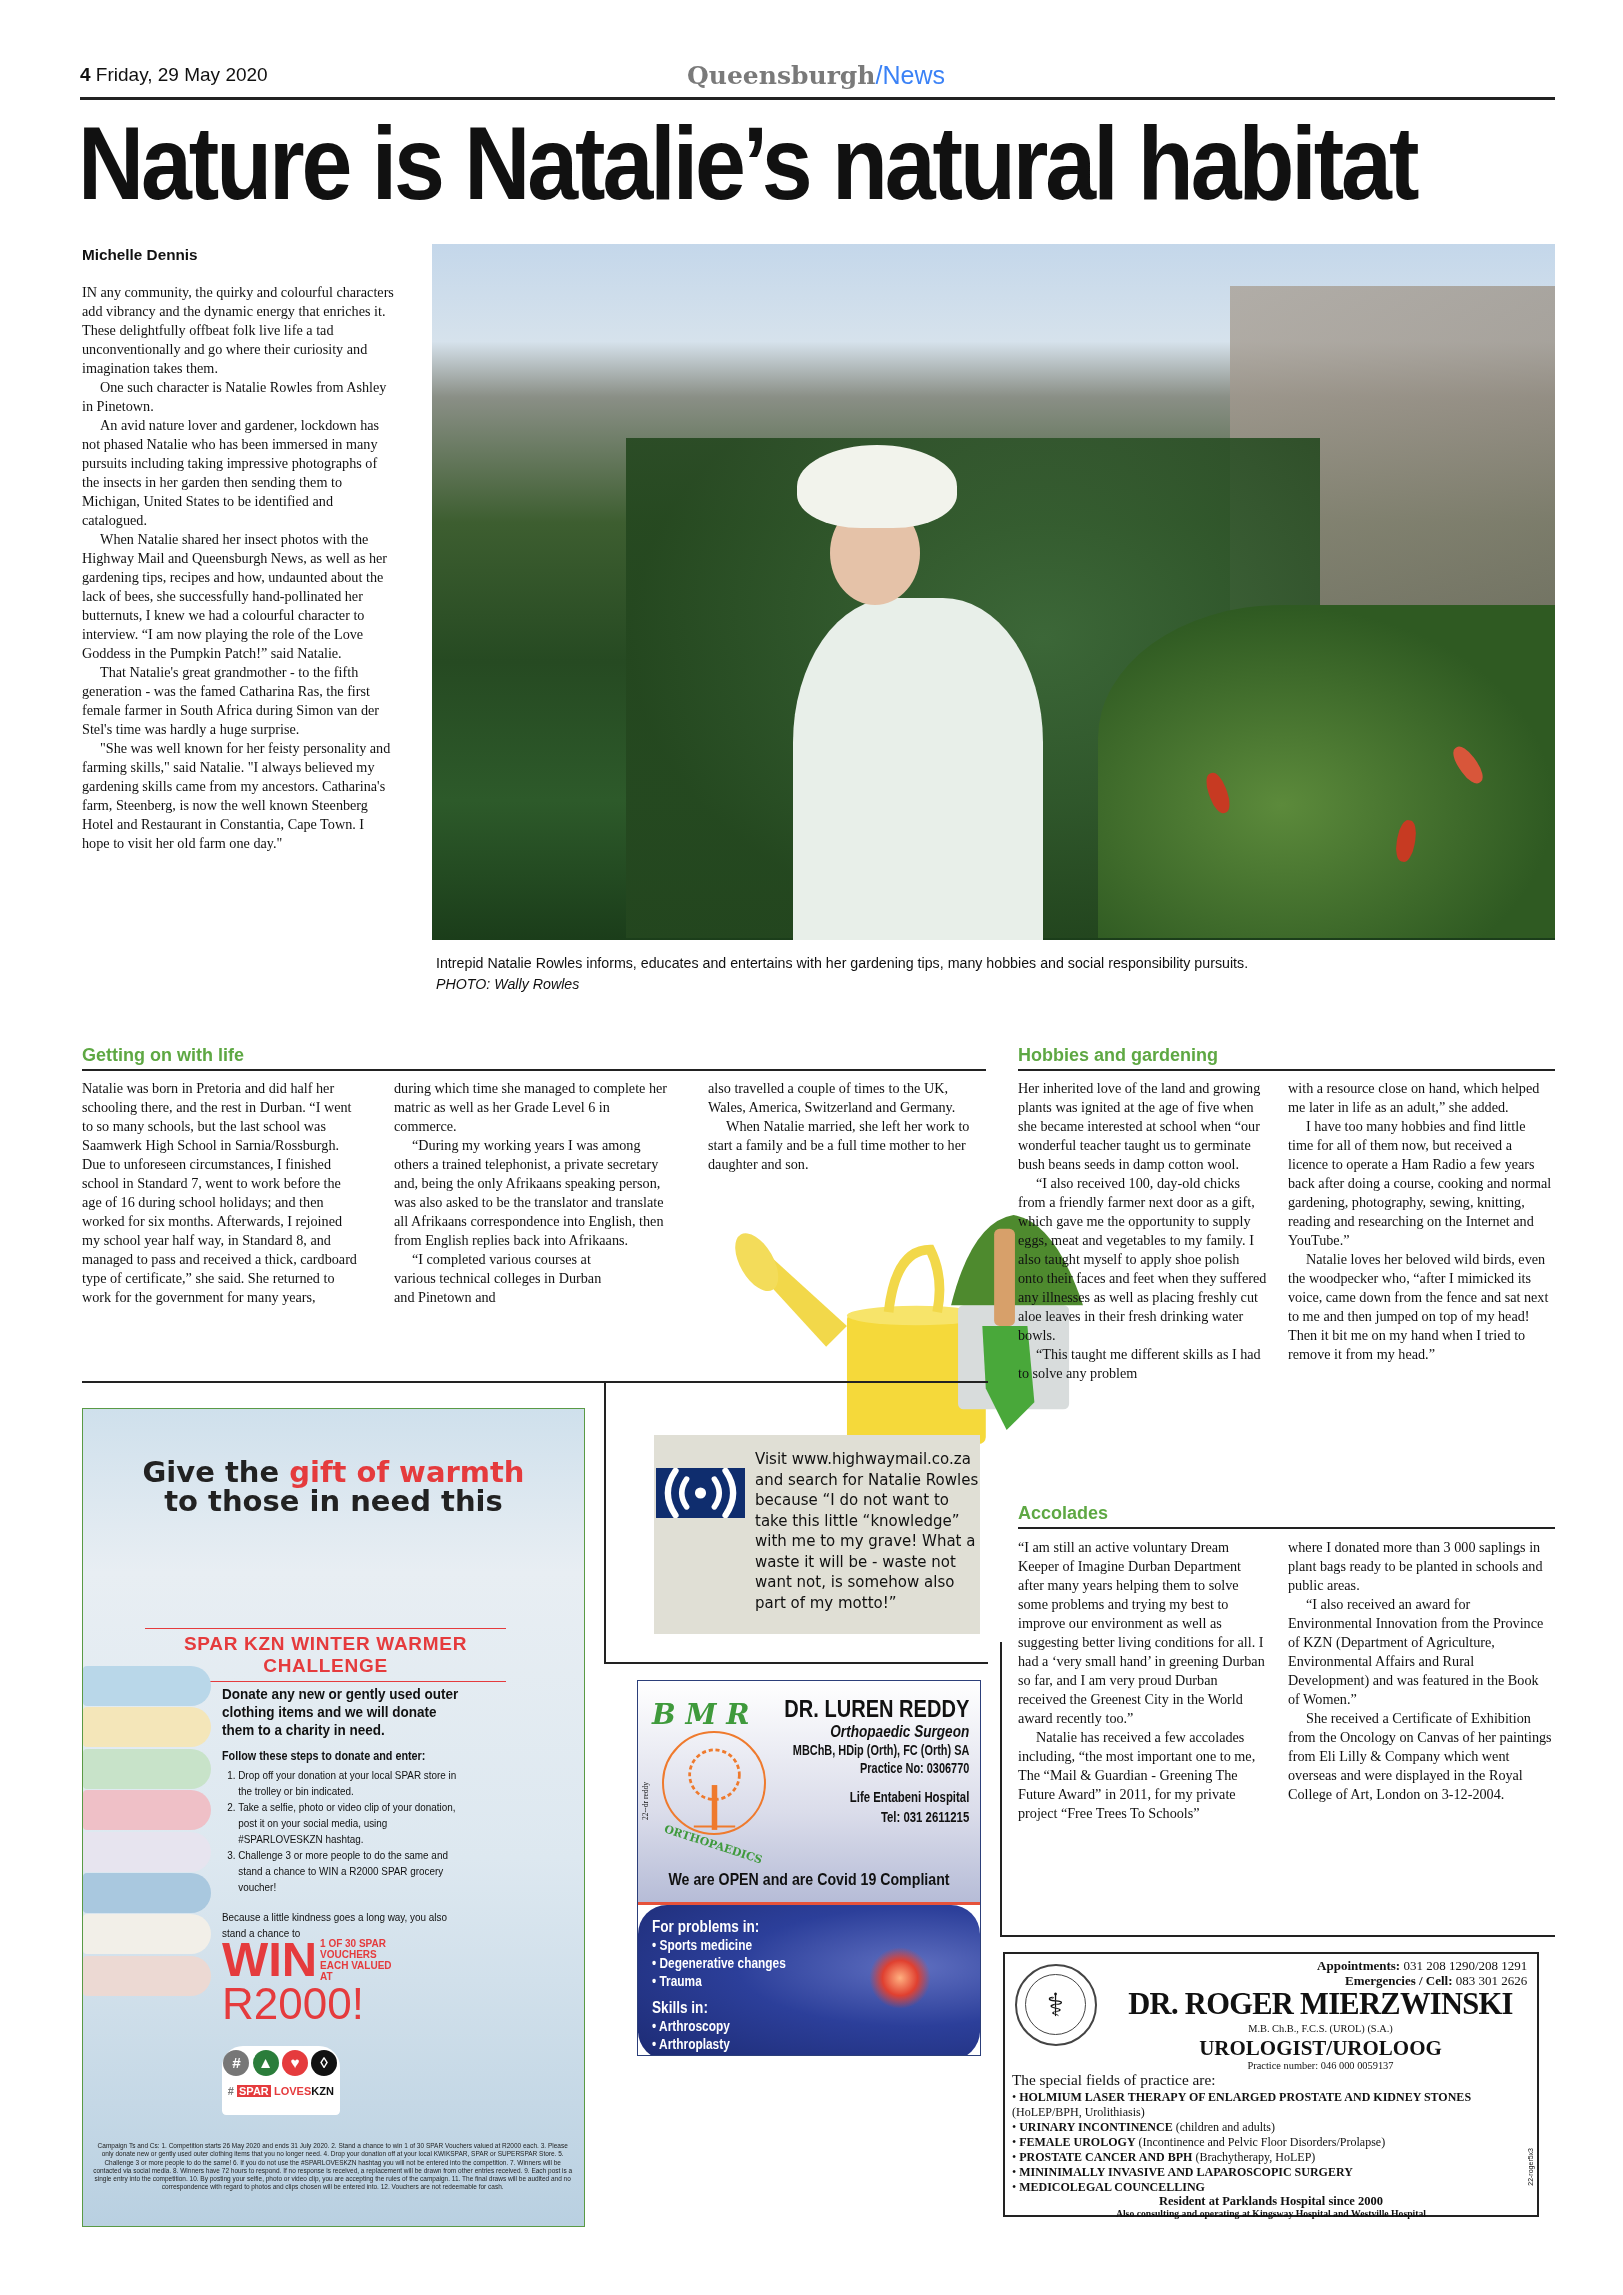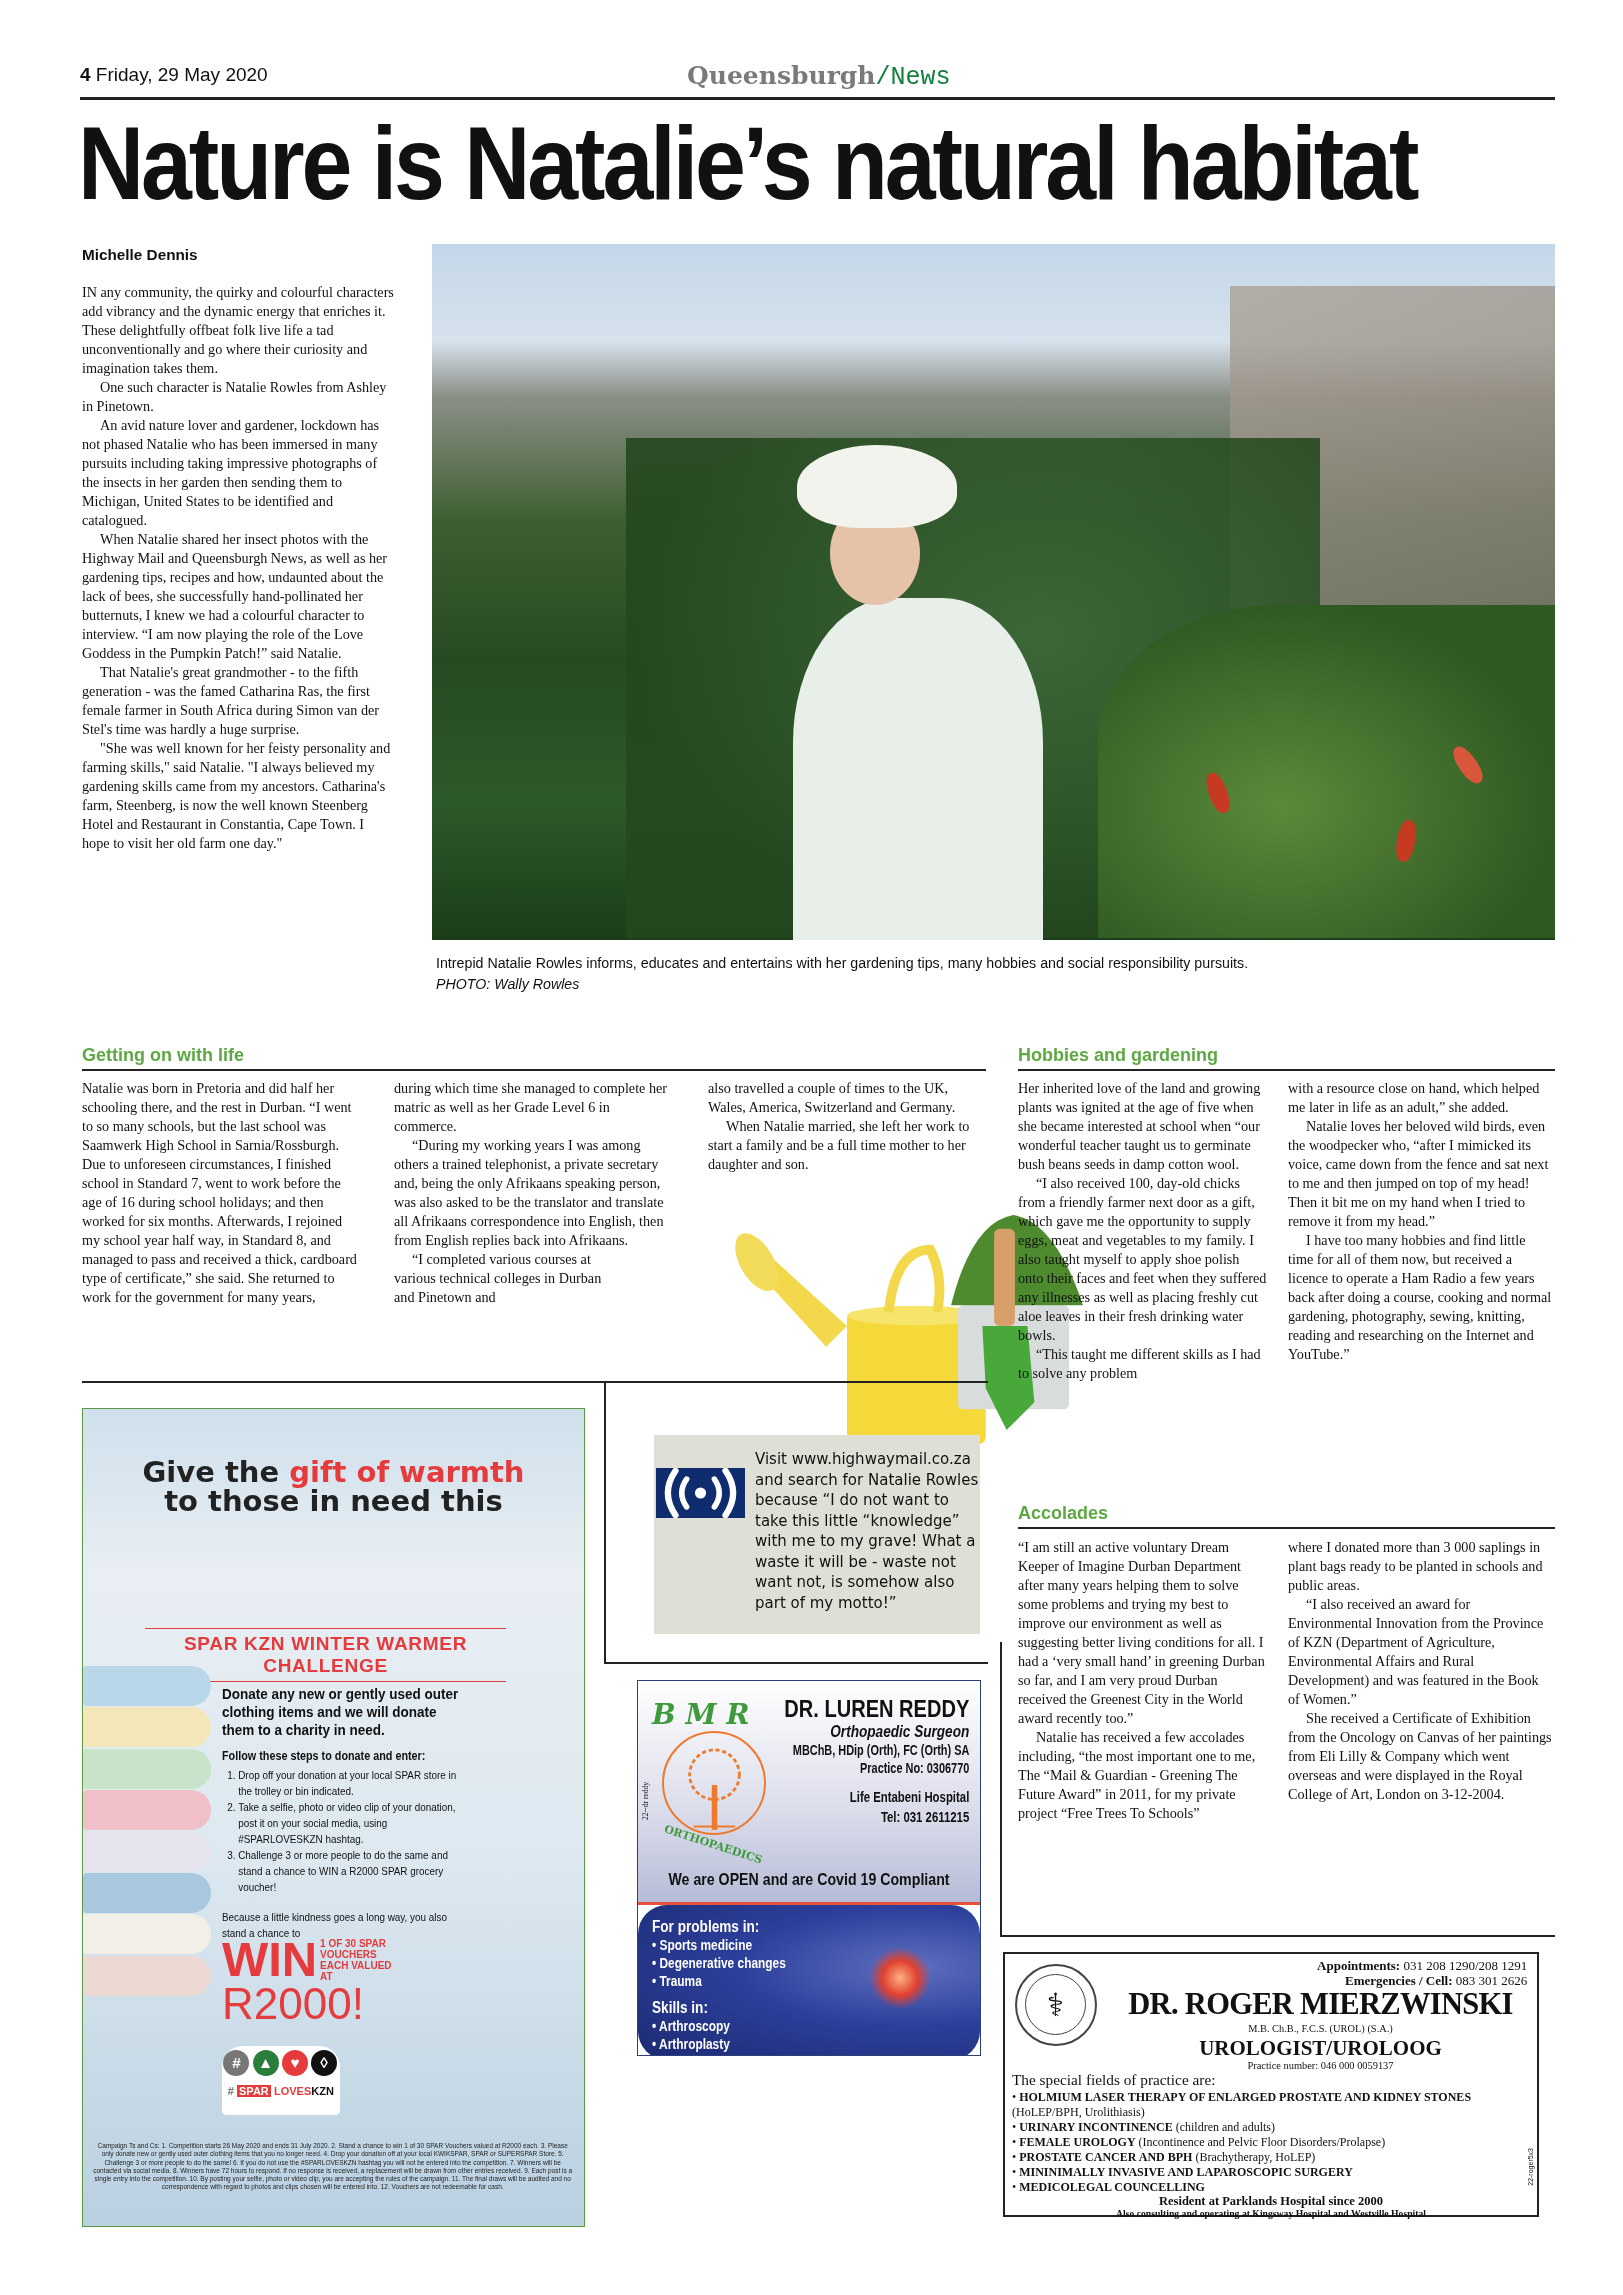--- a/index.html
+++ b/index.html
@@ -3,21 +3,21 @@
 <meta charset="utf-8">
 <style>
 *{box-sizing:border-box;margin:0;padding:0;}
 html,body{width:1624px;height:2295px;background:#fff;overflow:hidden;}
 body{position:relative;font-family:"Liberation Serif",serif;color:#111;}
 .abs{position:absolute;}
 .folio{left:80px;top:64px;font-family:"Liberation Sans",sans-serif;font-size:19px;}
 .folio b{font-weight:bold;}
 .masthead{left:687px;top:61px;font-size:25px;font-family:"DejaVu Serif",serif;}
 .masthead .brand{color:#7a7a7a;font-weight:bold;}
-.masthead .sec{font-family:Liberation Mono, monospace;color:#15803d;}
+.masthead .sec{font-family:Liberation Sans, sans-serif;color:#3b82f6;}
 .toprule{left:80px;top:97px;width:1475px;height:2.8px;background:#222;}
 .headline{left:78px;top:111px;font-family:"Liberation Sans",sans-serif;font-weight:bold;font-size:104px;letter-spacing:-3.5px;line-height:1;transform:scaleX(.88);transform-origin:left top;white-space:nowrap;}
 .byline{left:82px;top:246px;font-family:"Liberation Sans",sans-serif;font-weight:bold;font-size:15.3px;}
 .col{font-size:14.2px;line-height:19px;text-align:left;}
 .col p{text-indent:0;}
 .col p.ind{text-indent:18px;}
 .intro{left:82px;top:283px;width:312px;}
 .photo{left:432px;top:244px;width:1123px;height:696px;overflow:hidden;background:linear-gradient(180deg,#c4d7ea 0%,#d6e2ec 14%,#8a8f86 22%,#3d5e30 40%,#264a22 60%,#2d5a2a 80%,#1b3d1a 100%);}
 .photo .wall{position:absolute;left:798px;top:42px;width:326px;height:389px;background:linear-gradient(160deg,#aaa196,#7e776d);opacity:.8;}
 .photo .net{position:absolute;left:194px;top:194px;width:694px;height:500px;background:radial-gradient(ellipse at 60% 40%,#3e6a3a,#24471f 70%);opacity:.9;}
@@ -175,22 +175,22 @@
 
 <div class="abs sechead" style="left:1018px;top:1045px;">Hobbies and gardening</div>
 <div class="abs secrule" style="left:1018px;top:1069px;width:537px;"></div>
 <div class="abs col" style="left:1018px;top:1079px;width:250px;">
   <p>Her inherited love of the land and growing plants was ignited at the age of five when she became interested at school when “our wonderful teacher taught us to germinate bush beans seeds in damp cotton wool.</p>
   <p class="ind">“I also received 100, day-old chicks from a friendly farmer next door as a gift, which gave me the opportunity to supply eggs, meat and vegetables to my family. I also taught myself to apply shoe polish onto their faces and feet when they suffered any illnesses as well as placing freshly cut aloe leaves in their fresh drinking water bowls.</p>
   <p class="ind">“This taught me different skills as I had to solve any problem</p>
 </div>
 <div class="abs col" style="left:1288px;top:1079px;width:264px;">
   <p>with a resource close on hand, which helped me later in life as an adult,” she added.</p>
+  <p class="ind">I have too many hobbies and find little time for all of them now, but received a licence to operate a Ham Radio a few years back after doing a course, cooking and normal gardening, photography, sewing, knitting, reading and researching on the Internet and YouTube.”</p>
   <p class="ind">Natalie loves her beloved wild birds, even the woodpecker who, “after I mimicked its voice, came down from the fence and sat next to me and then jumped on top of my head! Then it bit me on my hand when I tried to remove it from my head.”</p>
-  <p class="ind">I have too many hobbies and find little time for all of them now, but received a licence to operate a Ham Radio a few years back after doing a course, cooking and normal gardening, photography, sewing, knitting, reading and researching on the Internet and YouTube.”</p>
 </div>
 
 <div class="abs" style="left:1000px;top:1642px;width:2.1px;height:294px;background:#222;"></div>
 <div class="abs" style="left:1000px;top:1935px;width:555px;height:2.1px;background:#222;"></div>
 <div class="abs sechead" style="left:1018px;top:1503px;">Accolades</div>
 <div class="abs secrule" style="left:1018px;top:1527px;width:537px;"></div>
 <div class="abs col" style="left:1018px;top:1538px;width:250px;">
   <p>“I am still an active voluntary Dream Keeper of Imagine Durban Department after many years helping them to solve some problems and trying my best to improve our environment as well as suggesting better living conditions for all. I had a ‘very small hand’ in greening Durban so far, and I am very proud Durban received the Greenest City in the World award recently too.”</p>
   <p class="ind">Natalie has received a few accolades including, “the most important one to me, The “Mail &amp; Guardian - Greening The Future Award” in 2011, for my private project “Free Trees To Schools”</p>
 </div>

